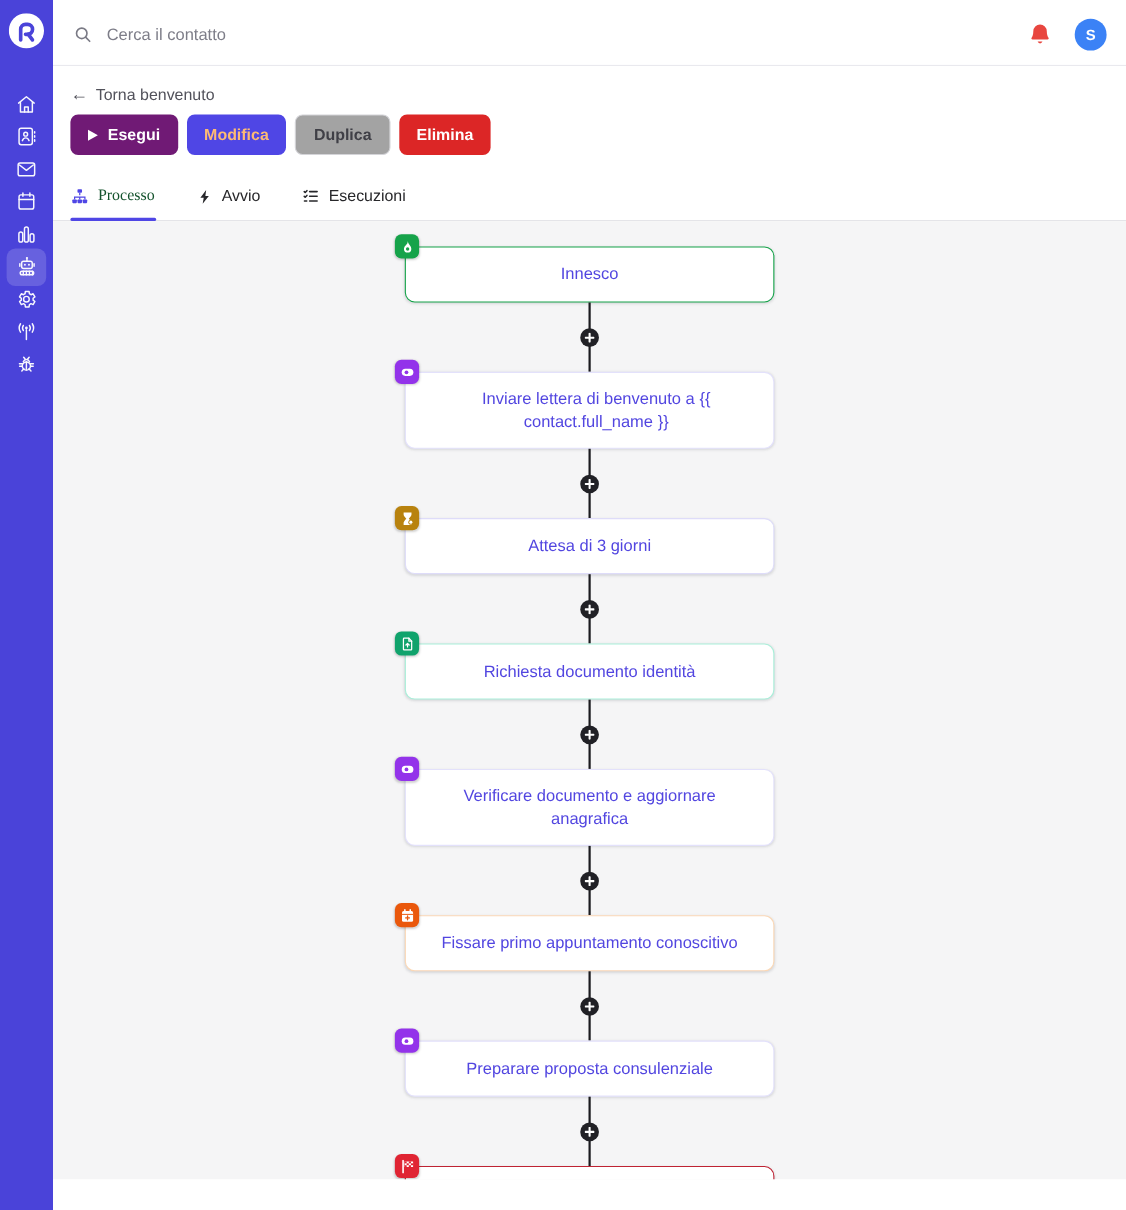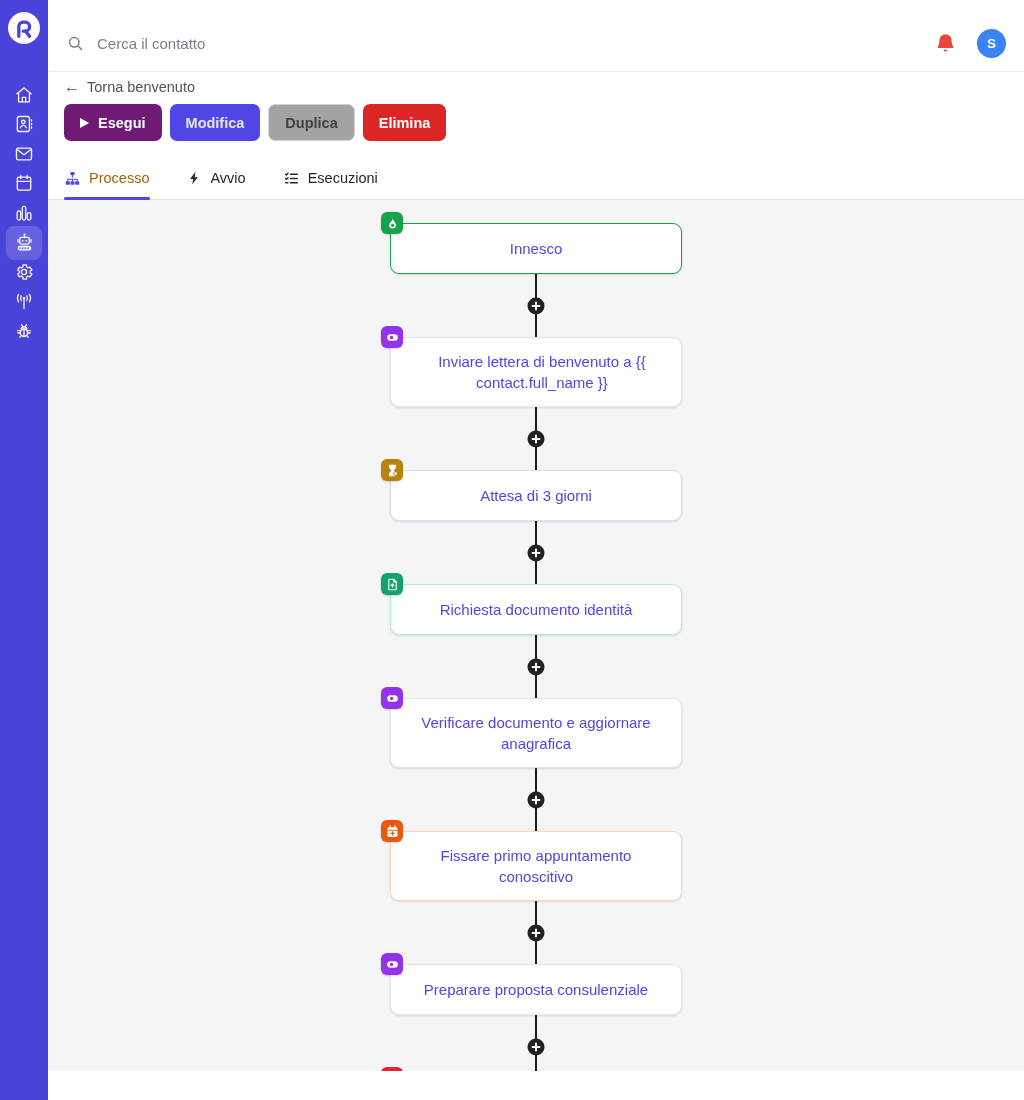--- a/index.html
+++ b/index.html
@@ -10,21 +10,21 @@
   .sidebar { position:fixed; left:0; top:0; width:48px; height:1100px;
              background:#4a43d9; display:flex; flex-direction:column; align-items:center; z-index:10; }
   .logo-wrap { height:56px; display:flex; align-items:center; justify-content:center; }
   .side-nav { margin-top:24px; display:flex; flex-direction:column; align-items:center; }
   .nav-item { width:36px; height:29.5px; display:flex; align-items:center; justify-content:center;
               border-radius:8px; cursor:pointer; color:#fff; }
   .nav-item svg { display:block; opacity:.96; }
   .nav-item.active { background:rgba(255,255,255,.16); height:34px; margin:-2px 0; }
 
   
-  .topbar { position:fixed; left:48px; top:16px; right:0; height:56px; background:#fff;
+  .topbar { position:fixed; left:48px; top:4px; right:0; height:56px; background:#fff;
             border-bottom:1px solid #e9e9ee; display:flex; align-items:center; padding:0 18px; z-index:9; }
   .search { display:flex; align-items:center; gap:12px; flex:1; }
   .search input { border:none; outline:none; font-size:15px; color:#3f3f46; width:420px;
                   font-family:"Liberation Sans", sans-serif; background:transparent; }
   .search input::placeholder { color:#7d7d88; }
   .top-right { display:flex; align-items:center; gap:20px; }
   .bell-btn { background:none; border:none; cursor:pointer; display:flex; }
   .avatar { width:29px; height:29px; border-radius:50%; background:#3b82f6; color:#fff;
             display:flex; align-items:center; justify-content:center; font-size:13.5px;
             font-weight:700; cursor:pointer; }
@@ -43,29 +43,29 @@
           font-weight:700; color:#fff; display:inline-flex; align-items:center; gap:9px;
           cursor:pointer; font-family:"Liberation Sans", sans-serif; }
   .play-tri { width:0; height:0; border-top:5.5px solid transparent; border-bottom:5.5px solid transparent;
               border-left:9px solid #fff; display:inline-block; }
 
   
   .tabs-wrap { margin-top:27px; display:flex; gap:36px; padding:0 16px;
                border-bottom:1px solid #e4e4e8; }
   .tab { display:inline-flex; align-items:center; gap:9px; padding:2px 1px 13px; font-size:14.5px;
          color:#27272a; cursor:pointer; position:relative; font-weight:400; }
-  .tab.active { color:#a16207; }
+  .tab.active { color:#14532d;font-family:Liberation Serif, serif; }
   .tab.active::after { content:""; position:absolute; left:0; right:0; bottom:-1px; height:3px;
                        background:#4f46e5; border-radius:2px; }
 
   
   .canvas { background:#f5f5f6; height:871px; display:flex; flex-direction:column;
             align-items:center; padding-top:23px; overflow:hidden; }
   .flow { display:flex; flex-direction:column; align-items:center; }
-  .node { position:relative; width:292px; min-height:51px; background:#fff; border-radius:9px;
+  .node { position:relative; width:336px; min-height:51px; background:#fff; border-radius:9px;
           border:1px solid #e3e1fb; display:flex; align-items:center; justify-content:center;
           text-align:center; padding:13px 16px; color:#5246e0; font-size:15px; line-height:21px;
           box-shadow:0 1px 2px rgba(16,24,40,.05), 0 1px 3px rgba(16,24,40,.08); cursor:pointer; }
   .badge { position:absolute; top:-12px; left:-10px; width:22px; height:22px; border-radius:6px;
            display:flex; align-items:center; justify-content:center;
            box-shadow:0 1px 2px rgba(0,0,0,.18); }
   .badge svg { display:block; }
   .connector { position:relative; width:2px; height:63px; background:#1b1b1f; }
   .plus-btn { position:absolute; left:50%; top:50%; transform:translate(-50%,-50%);
               width:17px; height:17px; border-radius:50%; background:#212126; border:none;
@@ -198,21 +198,21 @@
         <span class="back-arrow">←</span>
         <span>Torna benvenuto</span>
       </a>
     </div>
     <div class="title-row">
       <div class="actions">
         <button class="hbtn" style="background: #701a75; color: rgb(255, 255, 255);">
           <span class="play-tri"></span>
           <span>Esegui</span>
         </button>
-        <button class="hbtn" style="background: rgb(79, 70, 229); color: #e5e5e5;">
+        <button class="hbtn" style="background: rgb(79, 70, 229); color: #fdba74;">
           <span>Modifica</span>
         </button>
         <button class="hbtn" style="background: #a3a3a3; color: rgb(63, 63, 70); border: 1px solid rgb(212, 212, 216);">
           <span>Duplica</span>
         </button>
         <button class="hbtn" style="background: rgb(220, 38, 38); color: rgb(255, 255, 255);">
           <span>Elimina</span>
         </button>
       </div>
     </div>

